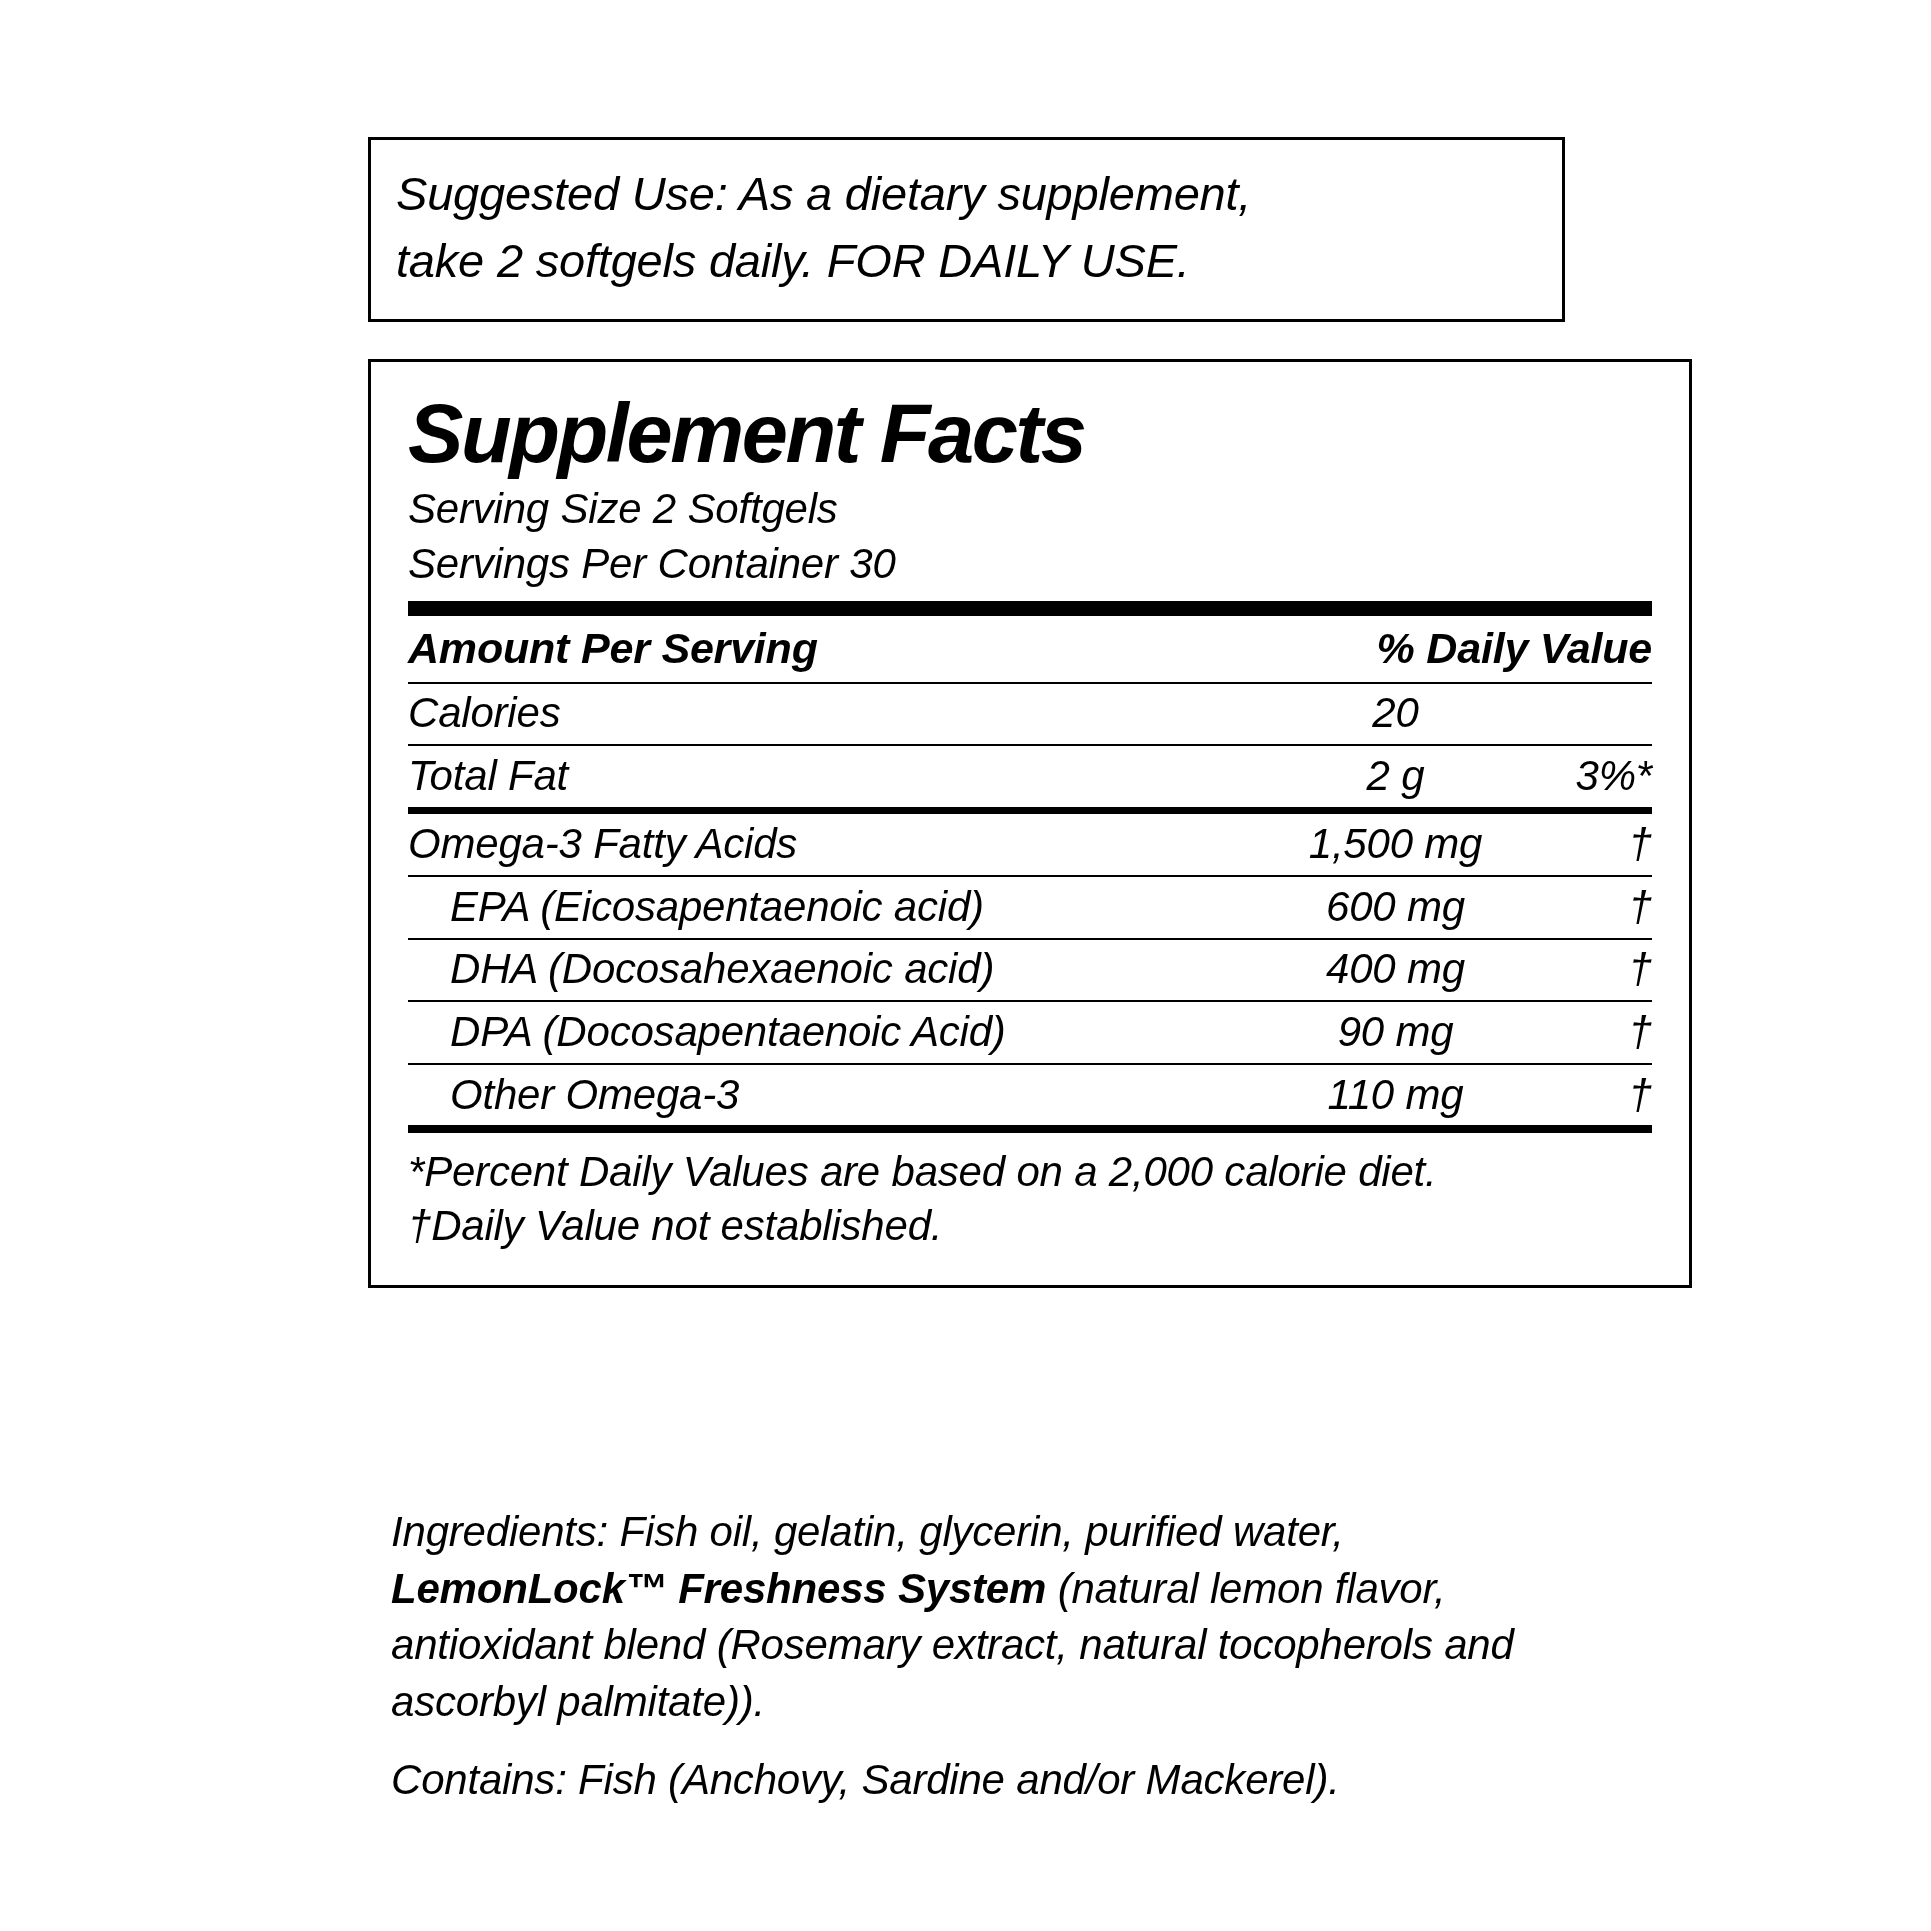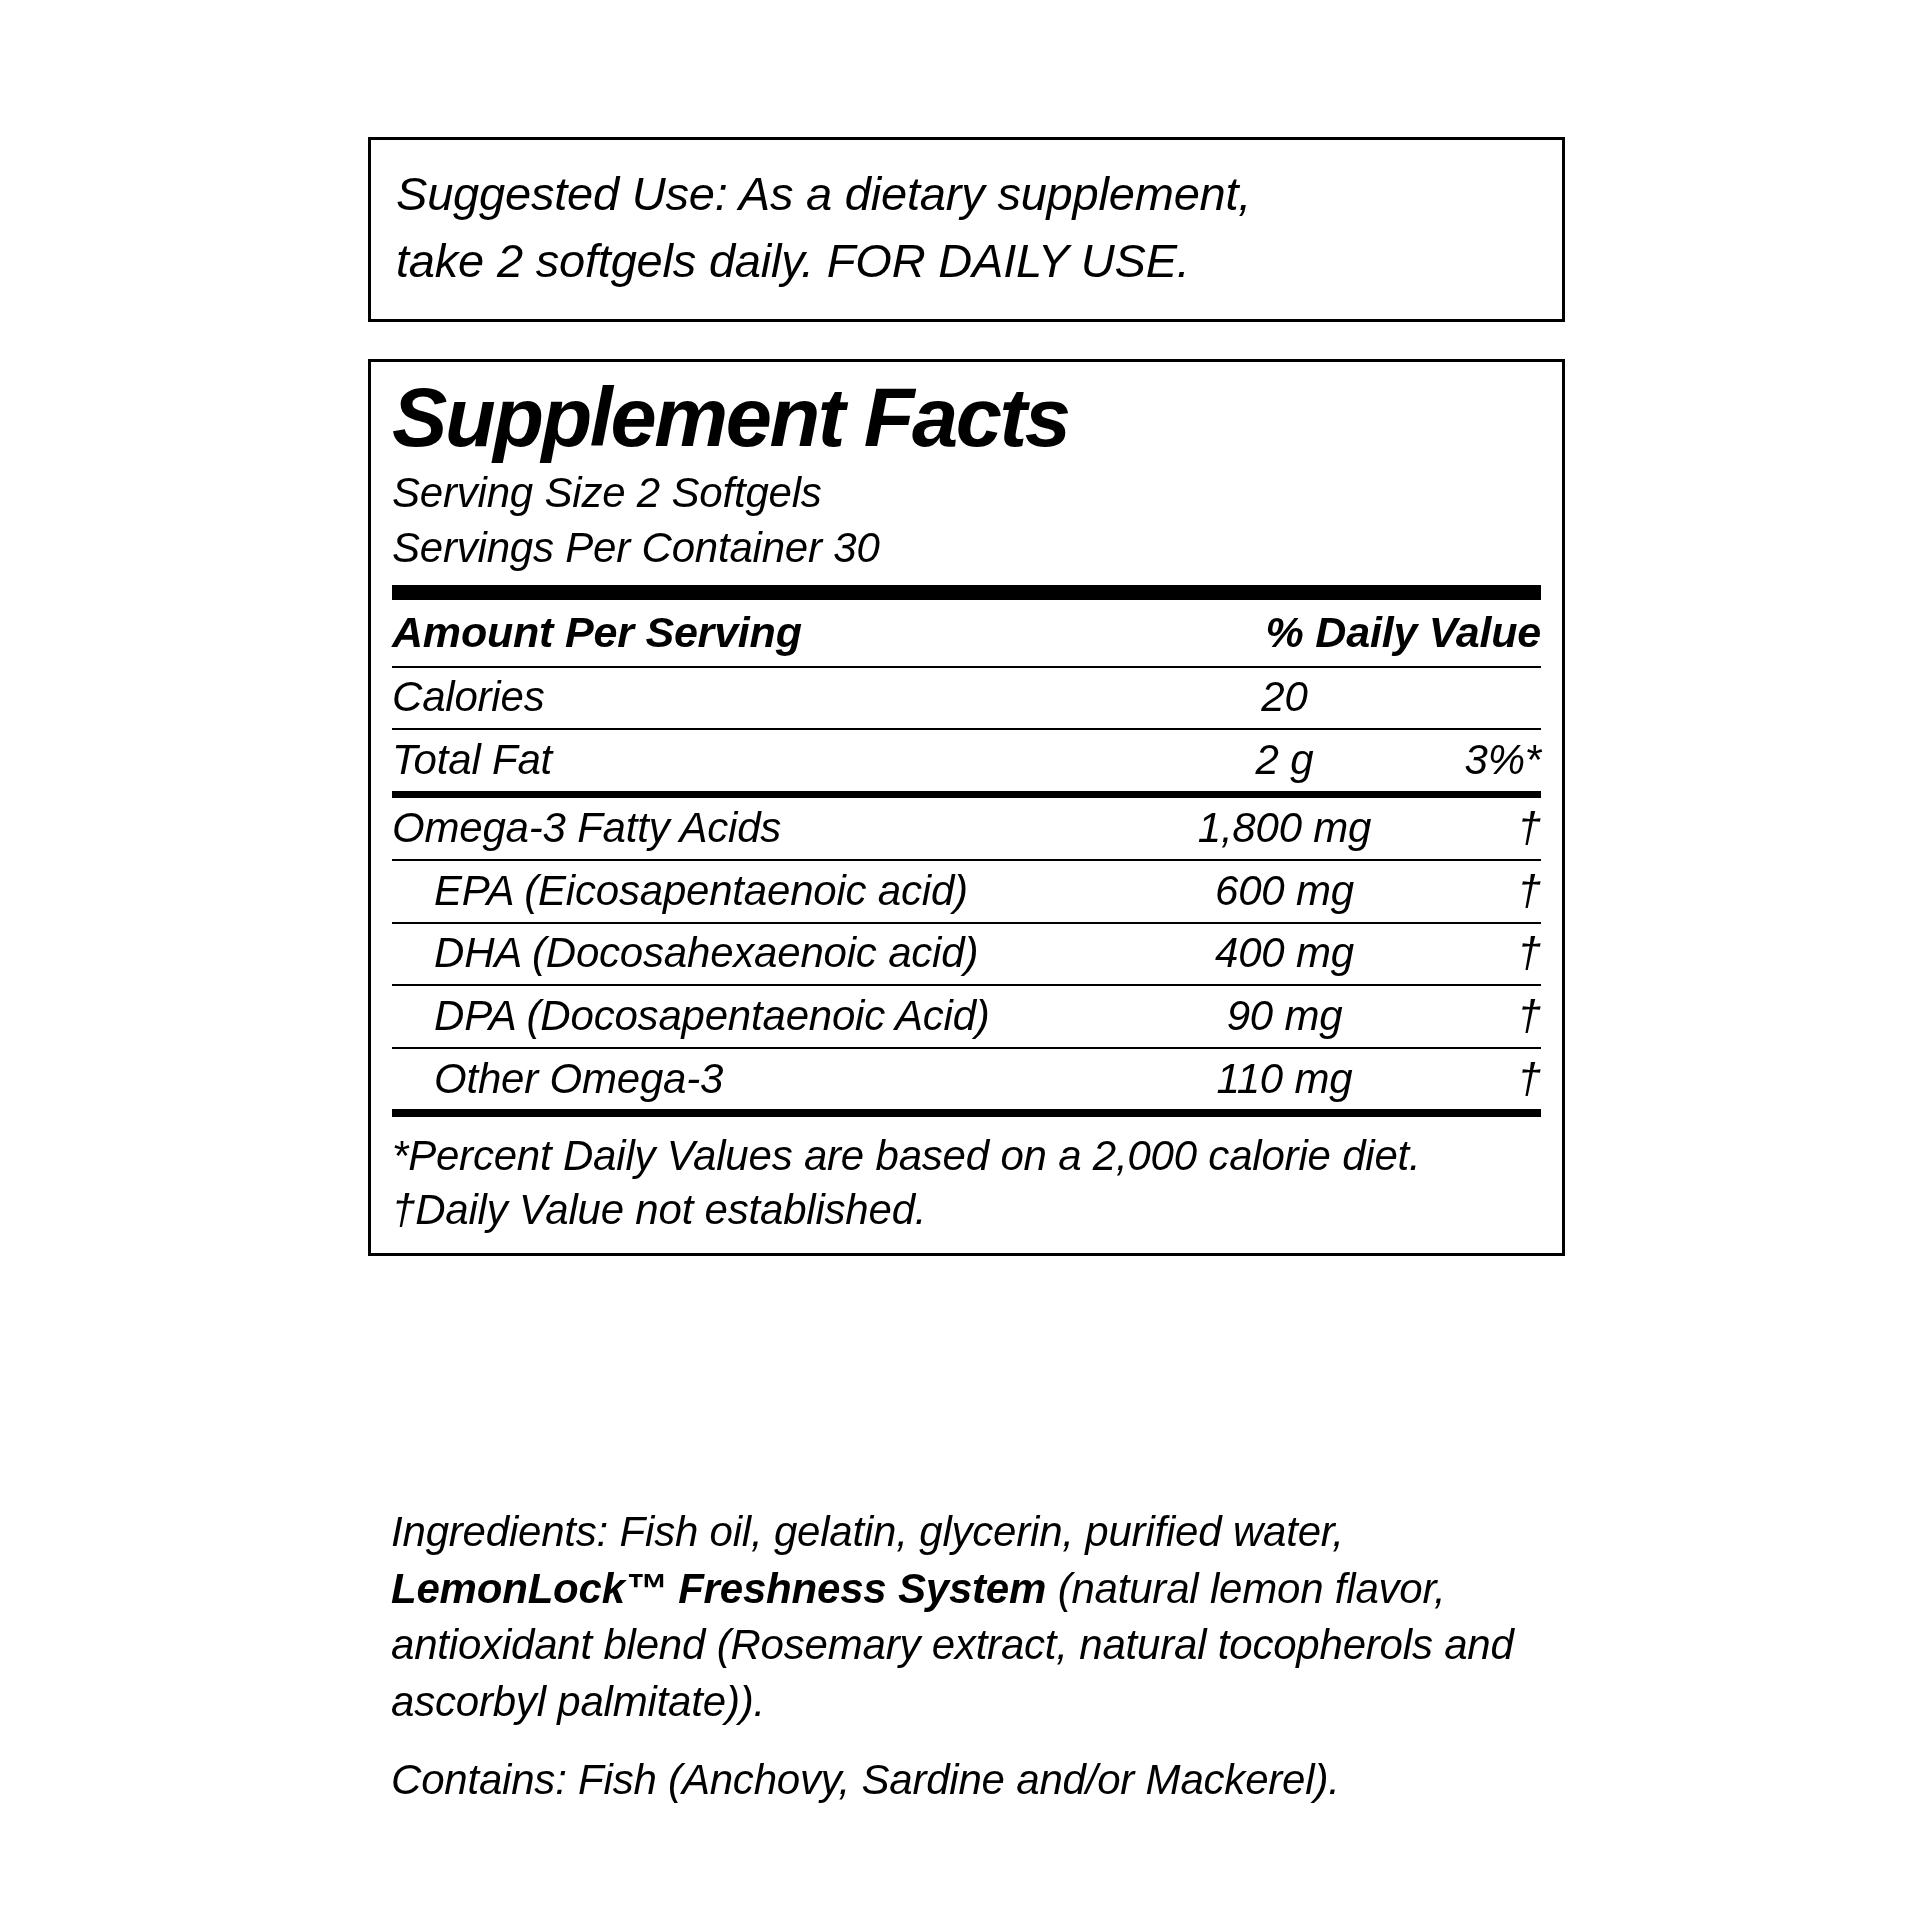--- a/index.html
+++ b/index.html
@@ -37,24 +37,24 @@
     line-height: 1.42;
     letter-spacing: -0.2px;
     white-space: pre-line;
   }
 
   
   .sf-panel {
     position: absolute;
     left: 368px;
     top: 359px;
-    width: 1197px;
+    width: 1324px;
     box-sizing: border-box;
     border: 3.9px solid #000;
-    padding: 0;
+    padding: 16px;
   }
   .sf-inner {
     padding: 0 21px;
   }
   .sf-title {
     font-size: 83px;
     font-weight: bold;
     line-height: 1.02;
     letter-spacing: -2.4px;
     padding: 13.5px 0 5.8px 0;
@@ -170,21 +170,21 @@
       </tr>
     </tbody>
       </table>
 
     <div class="rule-med"></div>
 
     <table class="sf-table">
       <tbody>
           <tr class="row-line">
         <td class="col-name">Omega-3 Fatty Acids</td>
-        <td class="col-amt">1,800 mg</td>
+        <td class="col-amt">1,500 mg</td>
         <td class="col-dv">†</td>
       </tr>
       <tr class="row-line">
         <td class="col-name indent-1">EPA (Eicosapentaenoic acid)</td>
         <td class="col-amt">600 mg</td>
         <td class="col-dv">†</td>
       </tr>
       <tr class="row-line">
         <td class="col-name indent-1">DHA (Docosahexaenoic acid)</td>
         <td class="col-amt">400 mg</td>

